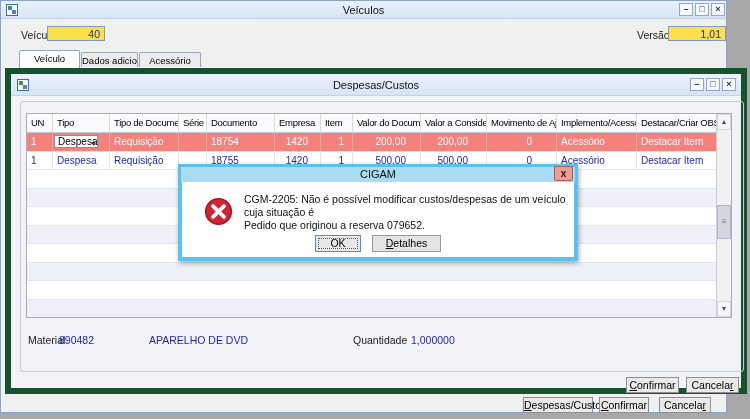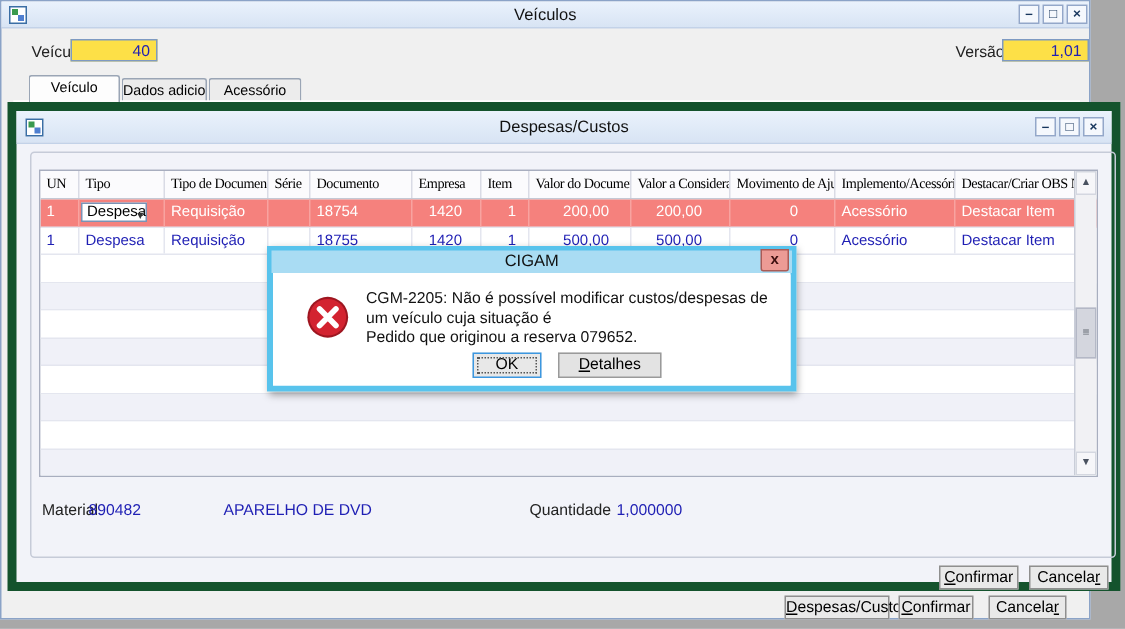--- a/index.html
+++ b/index.html
@@ -45,21 +45,21 @@
     font-size:10.5px; line-height:14px; text-align:center; color:#000; cursor:default;
   }
   .accel { text-decoration:underline; }
   
   #despesas-win { background:#f2f3f9; border:6px solid #14532d; z-index:5; }
   #despesas-win .titlebar { height:22px; }
   .groupbox { position:absolute; border:1px solid #c6cbd8; border-radius:3px; }
   
   #grid { position:absolute; background:#fff; border:1px solid #a8aebf; display:flex; flex-direction:column; overflow:hidden; }
   .g-head { display:flex; height:19px; background:#fbfbfd; border-bottom:1px solid #c4c8d4; flex:none; }
-  .g-head .cell { font-size:9.5px; letter-spacing:-0.3px; line-height:18px; color:#000; border-right:1px solid #d9dbe5; overflow:hidden; white-space:nowrap; padding-left:4px;font-family:Liberation Serif, serif; }
+  .g-head .cell { font-size:9.5px; letter-spacing:-0.3px; line-height:18px; color:#000; border-right:1px solid #d9dbe5; overflow:hidden; white-space:nowrap; padding-left:4px; }
   .g-row { display:flex; height:18.5px; flex:none; border-bottom:1px solid #e4e6ef; background:#fff; }
   .g-row.alt { background:#f0f1f8; }
   .g-row .cell { font-size:10px; line-height:17px; color:#1f1fb4; border-right:1px solid #e4e6ef; overflow:hidden; white-space:nowrap; padding-left:4px; }
   .g-row.selected { background:#f5817d; }
   .g-row.selected .cell { color:#fff; border-right-color:#f8a3a0; }
   .cell { flex:none; }
   .c0{width:26px;} .c1{width:57px;} .c2{width:69px;} .c3{width:28px;}
   .c4{width:68px; padding-right:28px;}
   .c5{width:46px; text-align:right; padding-right:12px;}
   .c6{width:32px; text-align:right; padding-right:8px;}
@@ -215,21 +215,21 @@
     <span class="foot-label" style="left:17px; top:260px;">Material</span>
     <span class="foot-value" style="left:48px; top:260px;">890482</span>
     <span class="foot-value" style="left:138px; top:260px;">APARELHO DE DVD</span>
     <span class="foot-label" style="left:342px; top:260px;">Quantidade</span>
     <span class="foot-value" style="left:400px; top:260px;">1,000000</span>
 
     <button class="btn" style="left:615px; top:303px; width:53px;"><span></span><span class="accel">C</span><span>onfirmar</span></button>
     <button class="btn" style="left:675px; top:303px; width:53px;"><span>Cancela</span><span class="accel">r</span><span></span></button>
   </div>
 
-  <div id="dialog" style="left:178px; top:164px; width:353px; height:97px;">
+  <div id="dialog" style="left:178px; top:164px; width:400px; height:97px;">
     <div class="dlg-title"><span>CIGAM</span></div>
     <div class="dlg-close">x</div>
     <div class="dlg-body">
       <svg class="err-icon" viewBox="0 0 32 32">
         <circle cx="16" cy="16" r="15" fill="#9e1620"></circle>
         <circle cx="16" cy="16" r="13.5" fill="#d32330"></circle>
         <path d="M10 10 L22 22 M22 10 L10 22" stroke="#fff" stroke-width="4.2" stroke-linecap="round"></path>
       </svg>
       <div class="dlg-msg">
         <div>CGM-2205: Não é possível modificar custos/despesas de um veículo cuja situação é</div>

